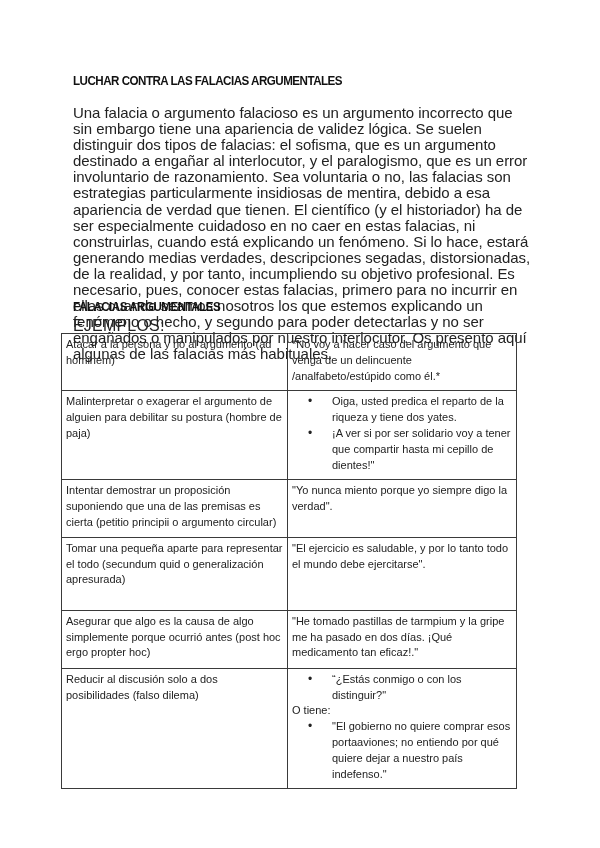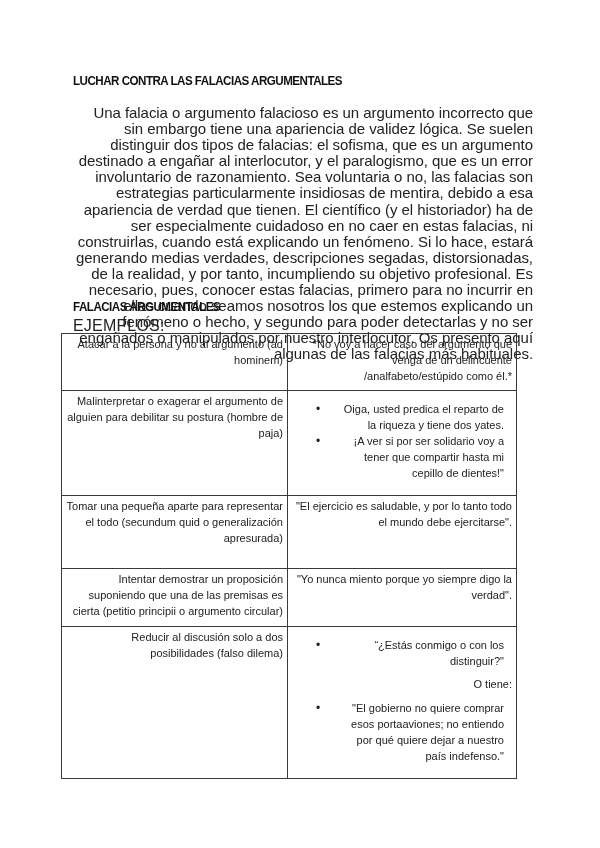--- a/index.html
+++ b/index.html
@@ -1,20 +1,20 @@
 <!DOCTYPE html>
 <html><head>
   <meta charset="utf-8">
   <style>
     html, body { margin: 0; padding: 0; background: #ffffff; }
     body {
       width: 600px; height: 848px; position: relative; overflow: hidden;
       font-family: "Liberation Sans", sans-serif; color: #1a1a1a;
     }
-    .page { position: absolute; left: 0; top: 0; width: 600px; height: 720px; text-align: right; }
+    .page { position: absolute; left: 0; top: 0; width: 600px; height: 720px; }
     .title {
       position: absolute; left: 73px; top: 73px;
       font-family: "Liberation Sans", sans-serif; font-weight: bold;
       font-size: 13.5px; letter-spacing: -0.6px; transform: scaleX(0.86);
       transform-origin: left top; white-space: nowrap; color: #111;
     }
     .intro {
       position: absolute; left: 73px; top: 105px; width: 460px;
       font-size: 15px; line-height: 16.1px; color: #222;
       letter-spacing: -0.05px;
@@ -31,21 +31,21 @@
     table.fallacies {
       position: absolute; left: 61px; top: 333px; width: 456px;
       border-collapse: collapse; table-layout: fixed;
       font-size: 11px; line-height: 15.8px; color: #222;
     }
     table.fallacies td {
       border: 1.5px solid #3a3a3a; vertical-align: top;
       padding: 3px 4px 6px 4px;
     }
     table.fallacies td.col1 { width: 217px; }
-    ul.bullets { margin: 8px; padding: 0 0 0 40px; list-style: none; }
+    ul.bullets { margin: 0; padding: 0 0 0 40px; list-style: none; }
     ul.bullets li { position: relative; }
     ul.bullets li::before {
       content: "\2022"; position: absolute; left: -24px; top: 0; font-size: 12px;
     }
     .plain-line { display: block; }
   </style>
 </head>
 <body>
 
 <div class="page">
@@ -63,30 +63,34 @@
     </tr>
     <tr style="height:80px">
       <td class="col1">Malinterpretar o exagerar el argumento de alguien para debilitar su postura (hombre de paja)</td>
       <td>
         <ul class="bullets">
           <li>Oiga, usted predica el reparto de la riqueza y tiene dos yates.</li>
           <li>¡A ver si por ser solidario voy a tener que compartir hasta mi cepillo de dientes!"</li>
         </ul>
       </td>
     </tr>
+    <tr style="height:57px">
+      <td class="col1">Intentar demostrar un proposición suponiendo que una de las premisas es cierta (petitio principii o argumento circular)</td>
+      <td>"Yo nunca miento porque yo siempre digo la verdad".</td>
+    </tr>
     <tr style="height:73px">
       <td class="col1">
         <span class="plain-line">Tomar una pequeña aparte para representar el todo (secundum quid o generalización</span>
         <span class="plain-line">apresurada)</span>
       </td>
       <td>"El ejercicio es saludable, y por lo tanto todo el mundo debe ejercitarse".</td>
     </tr>
-    <tr style="height:57px">
-      <td class="col1">Intentar demostrar un proposición suponiendo que una de las premisas es cierta (petitio principii o argumento circular)</td>
-      <td>"Yo nunca miento porque yo siempre digo la verdad".</td>
+    <tr style="height:58px">
+      <td class="col1">Asegurar que algo es la causa de algo simplemente porque ocurrió antes (post hoc ergo propter hoc)</td>
+      <td>"He tomado pastillas de tarmpium y la gripe me ha pasado en dos días. ¡Qué medicamento tan eficaz!."</td>
     </tr>
     <tr style="height:118px">
       <td class="col1">Reducir al discusión solo a dos posibilidades (falso dilema)</td>
       <td>
         <ul class="bullets">
           <li>“¿Estás conmigo o con los distinguir?"</li>
         </ul>
         <span class="plain-line">O tiene:</span>
         <ul class="bullets">
           <li>"El gobierno no quiere comprar esos portaaviones; no entiendo por qué quiere dejar a nuestro país indefenso."</li>

